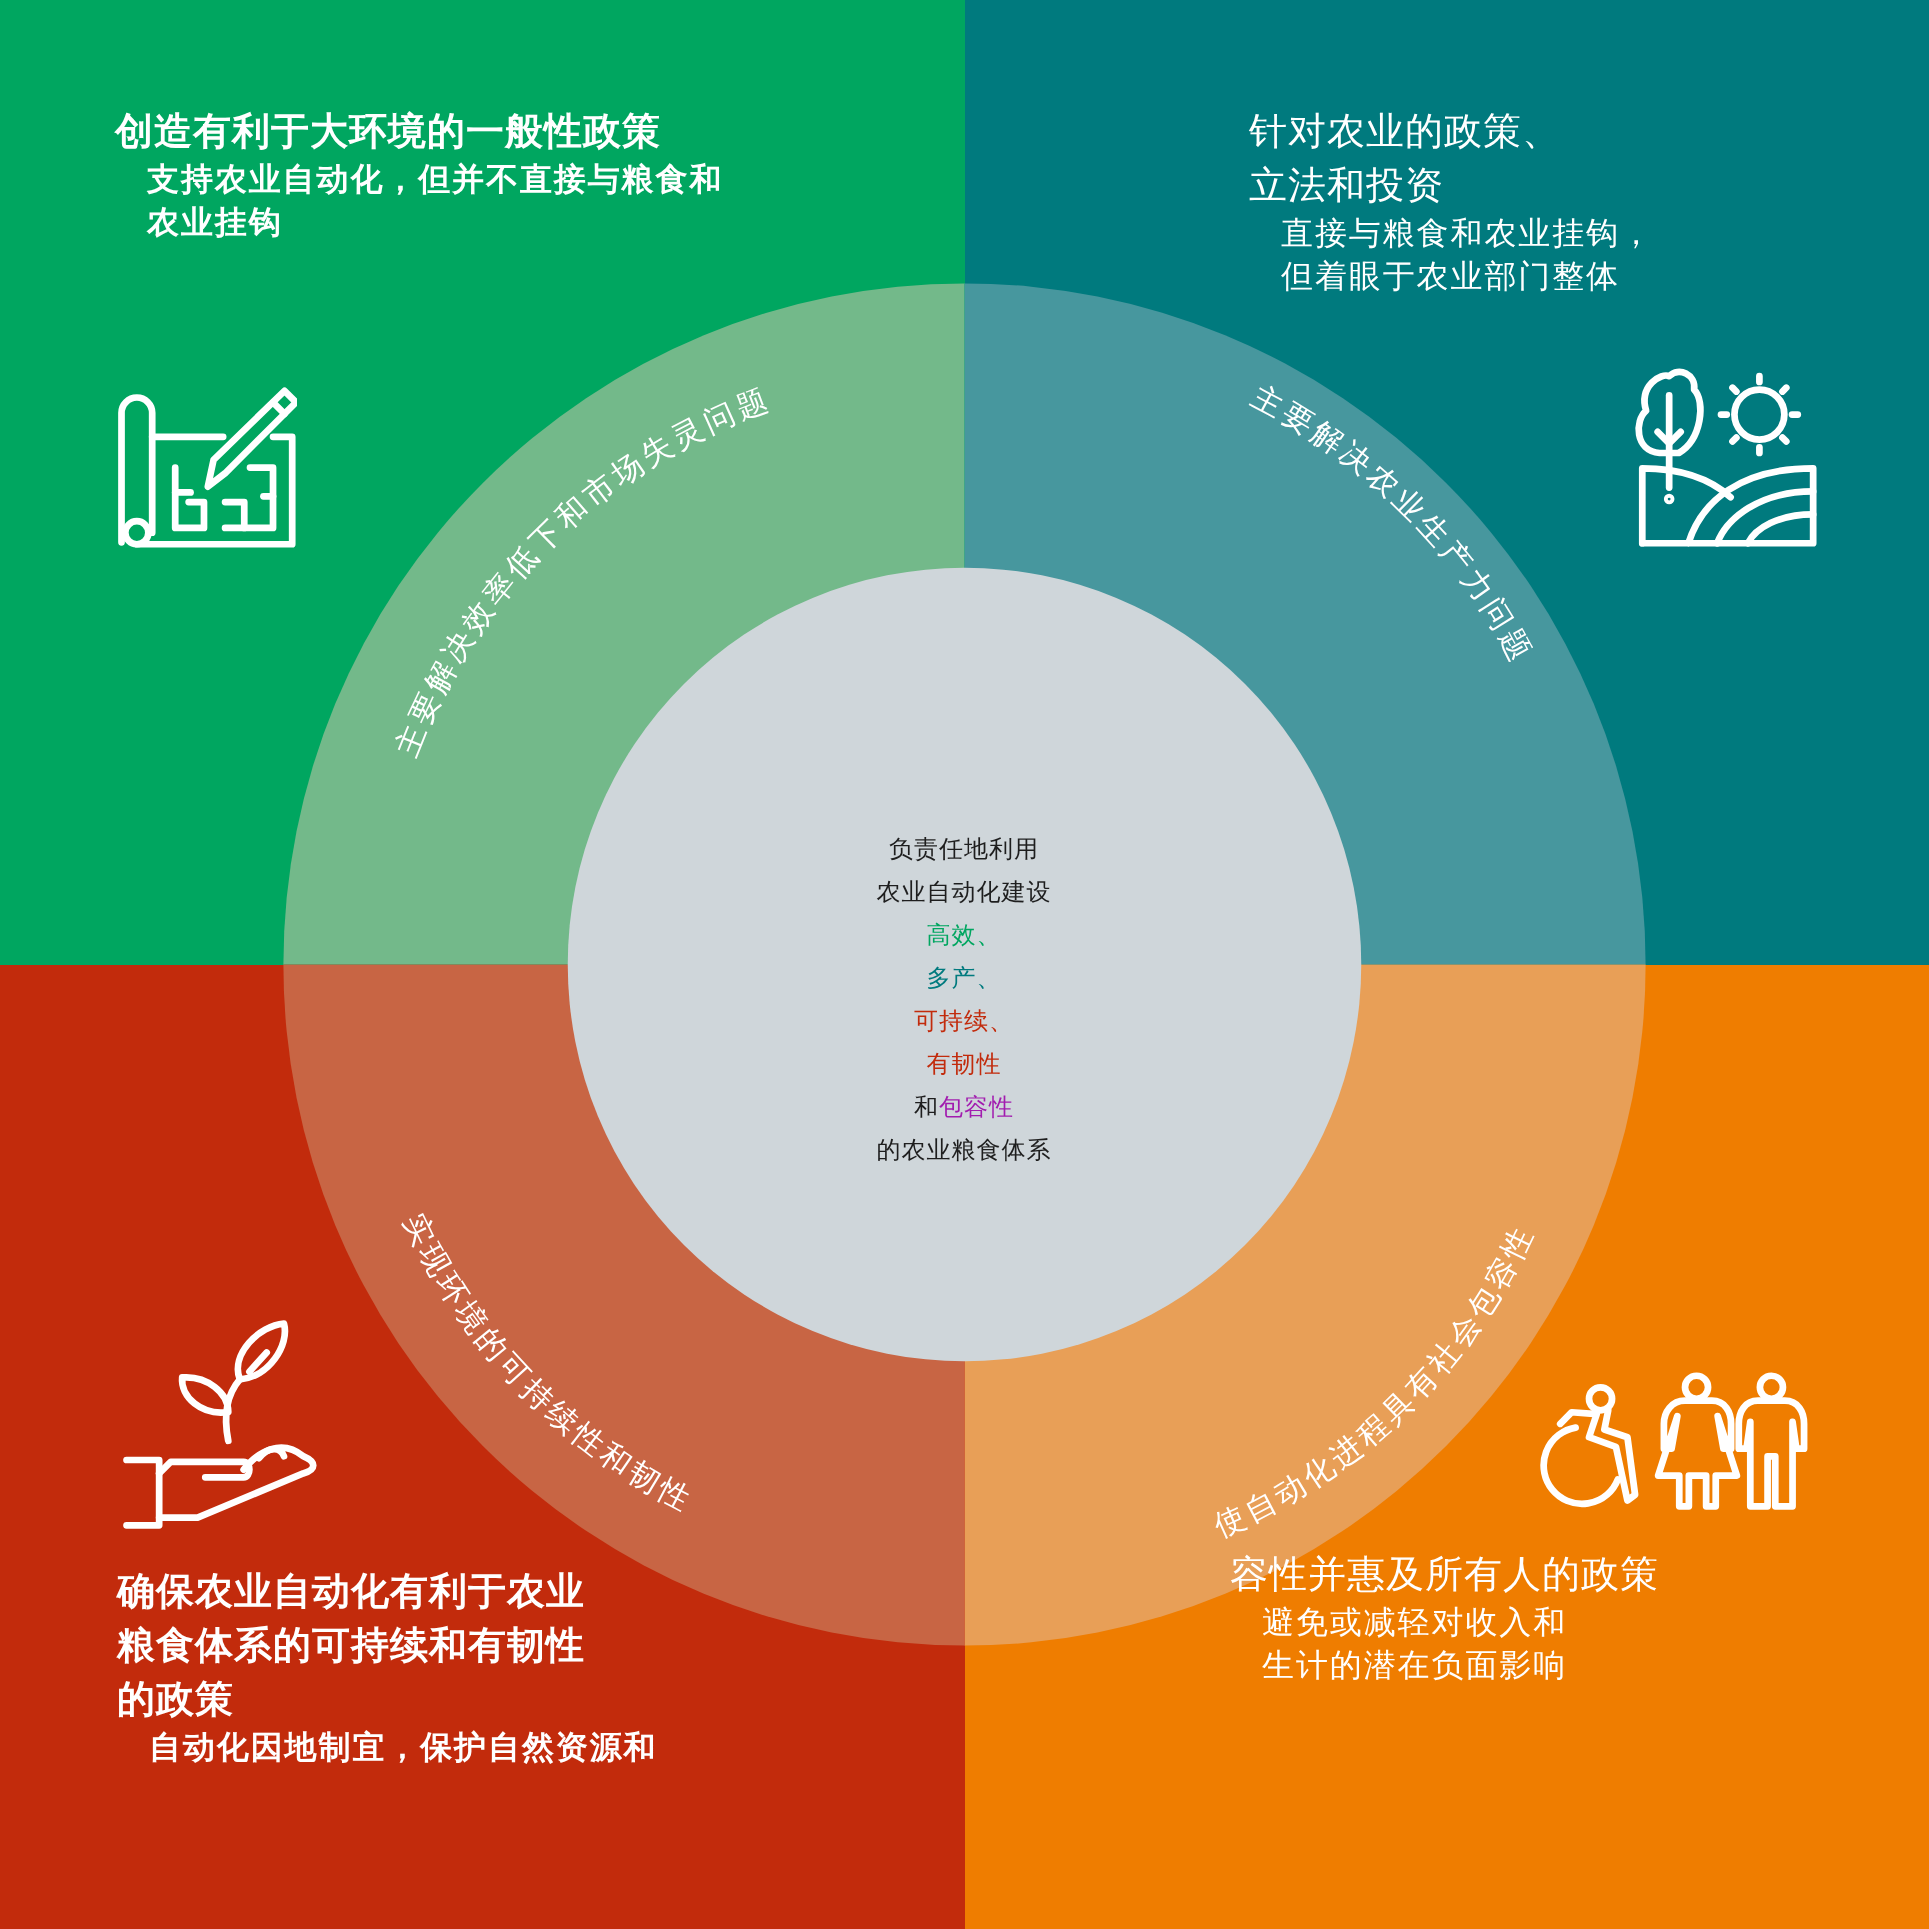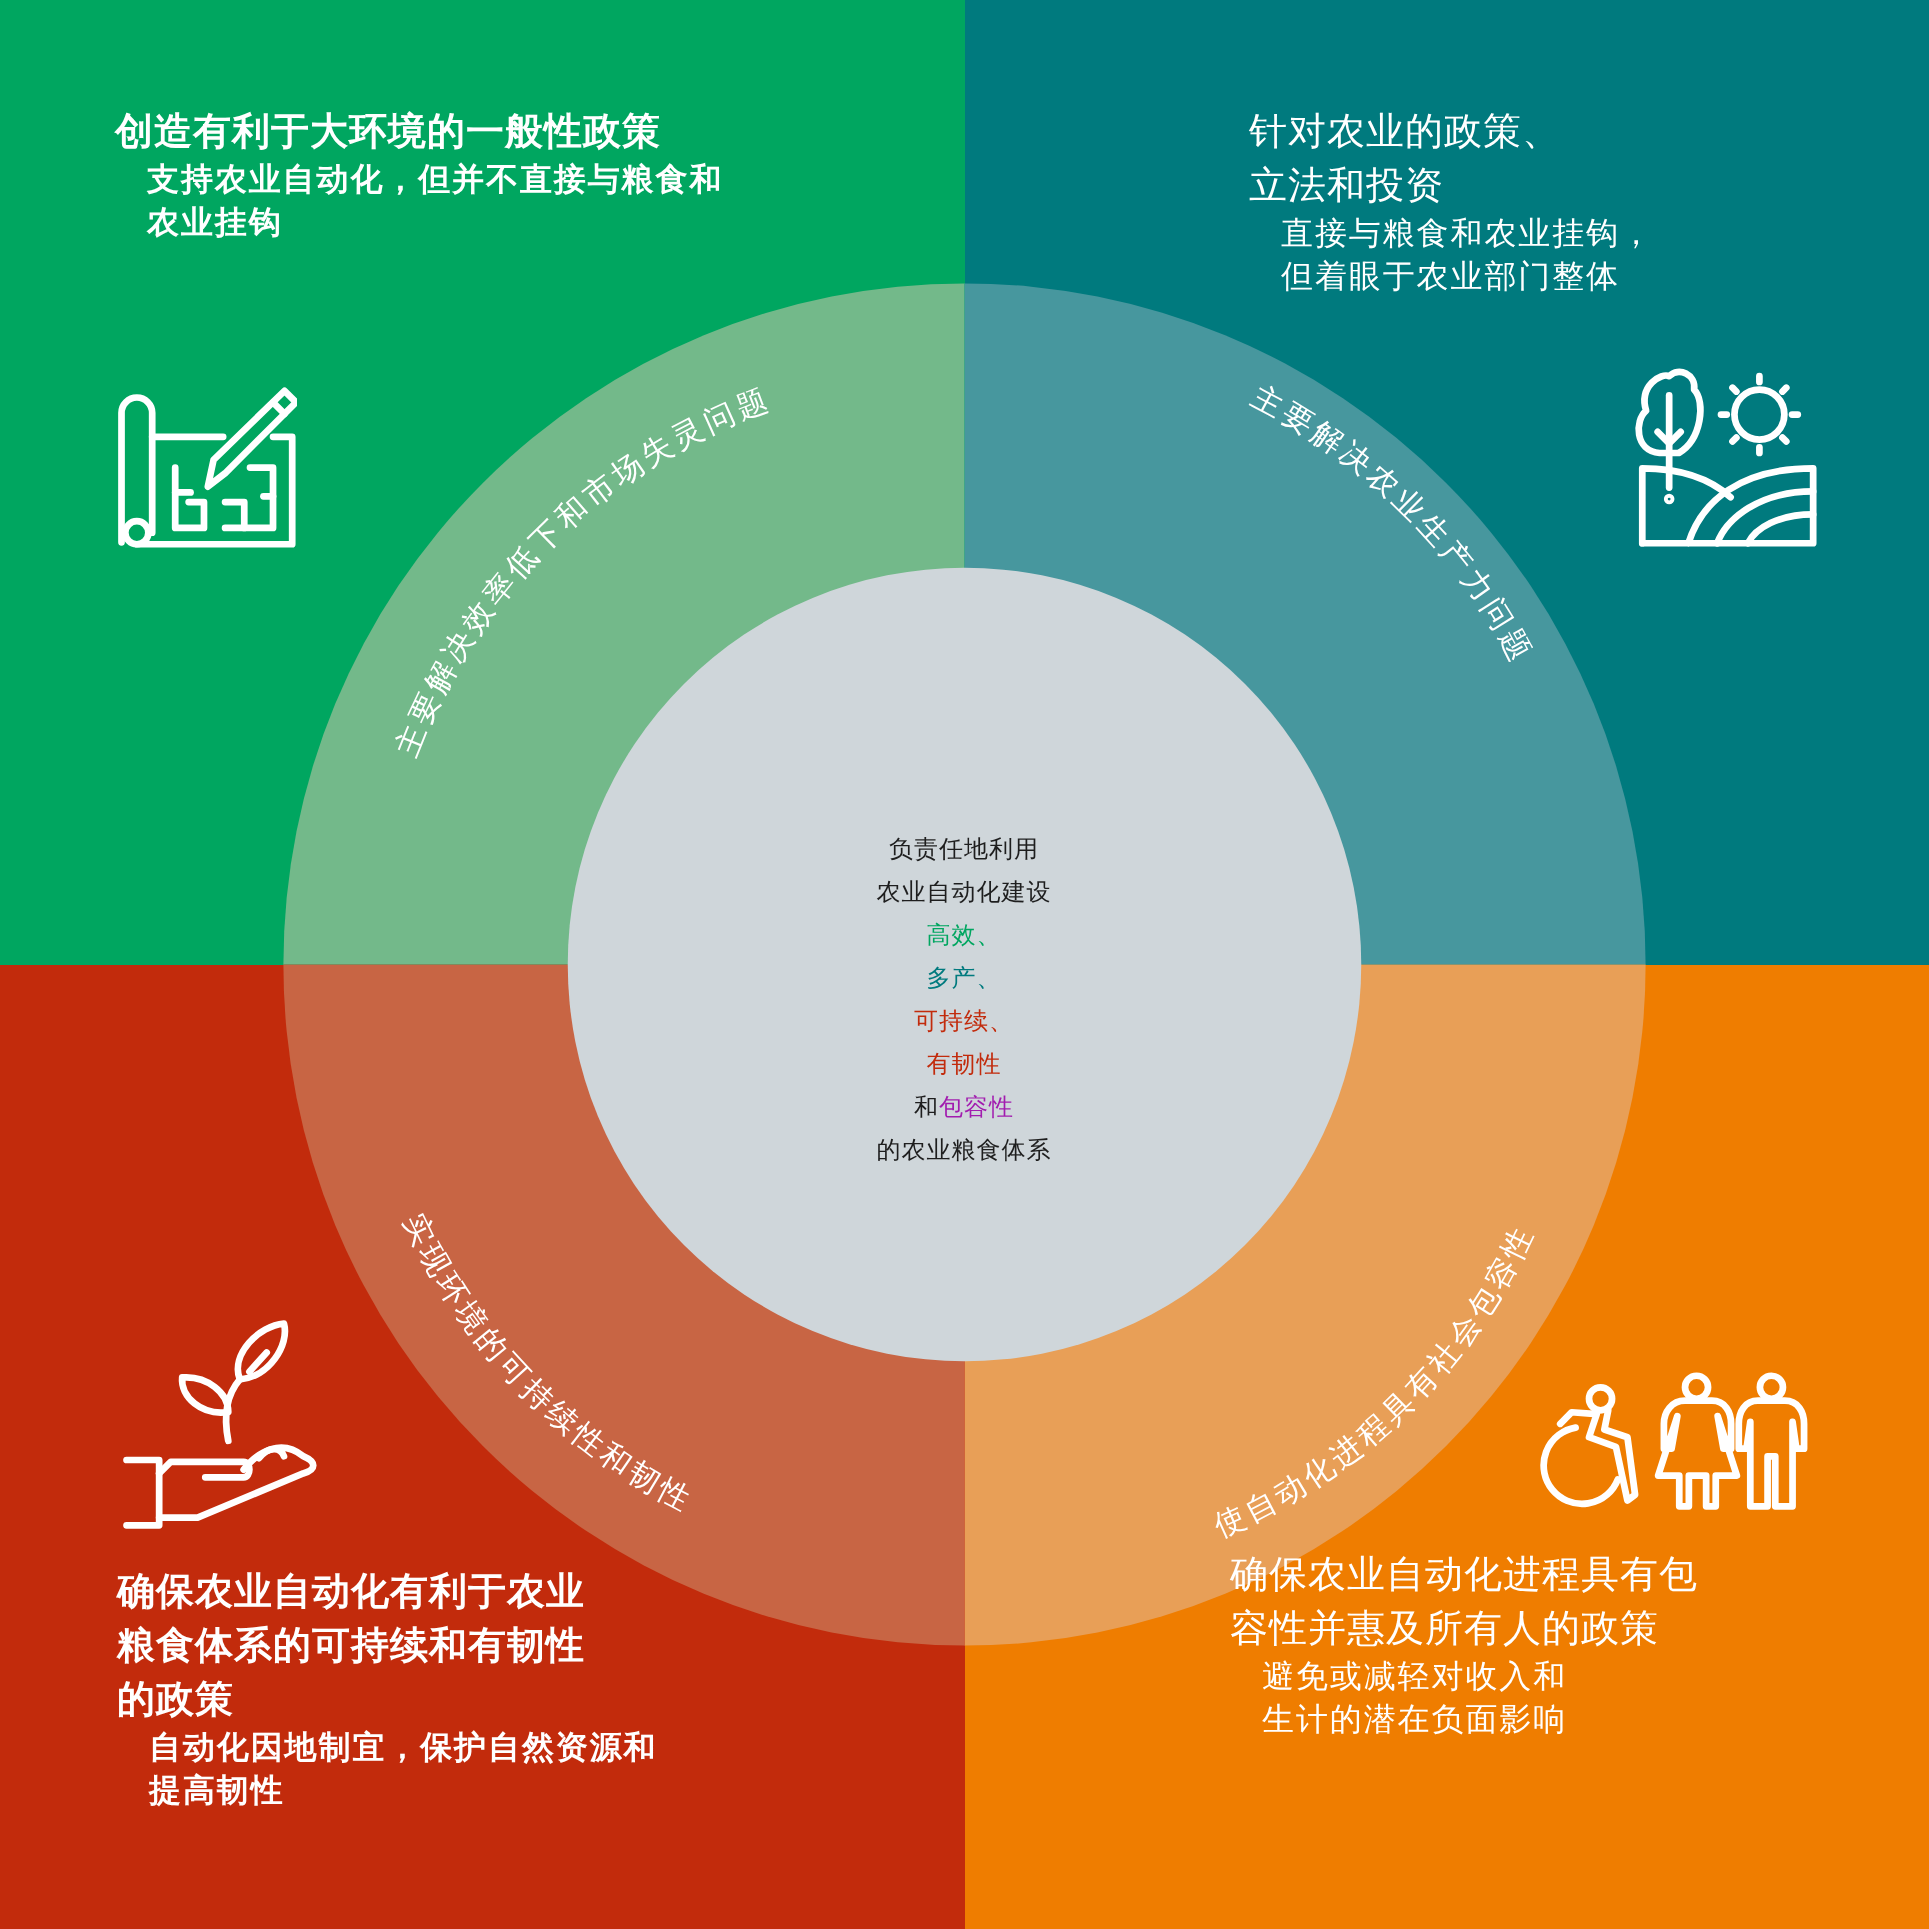--- a/index.html
+++ b/index.html
@@ -69,25 +69,23 @@
   <div class="qtitle">立法和投资</div>
   <div class="qsub">直接与粮食和农业挂钩，</div>
   <div class="qsub">但着眼于农业部门整体</div>
 </div>
 
 <div class="qtext" style="left:117px; top:1564px; width:653px;font-weight:bold;">
   <div class="qtitle">确保农业自动化有利于农业</div>
   <div class="qtitle">粮食体系的可持续和有韧性</div>
   <div class="qtitle">的政策</div>
   <div class="qsub">自动化因地制宜，保护自然资源和</div>
-  <div class="qsub">提高韧性</div>
 </div>
 
 <div class="qtext right" style="left:1230px; top:1547px; width:588px;">
-  <div class="qtitle">确保农业自动化进程具有包</div>
   <div class="qtitle">容性并惠及所有人的政策</div>
   <div class="qsub">避免或减轻对收入和</div>
   <div class="qsub">生计的潜在负面影响</div>
 </div>
 
 <div class="center-text">
   <div>负责任地利用</div>
   <div>农业自动化建设</div>
   <div style="color:#00a660">高效、</div>
   <div style="color:#007a7e">多产、</div>

